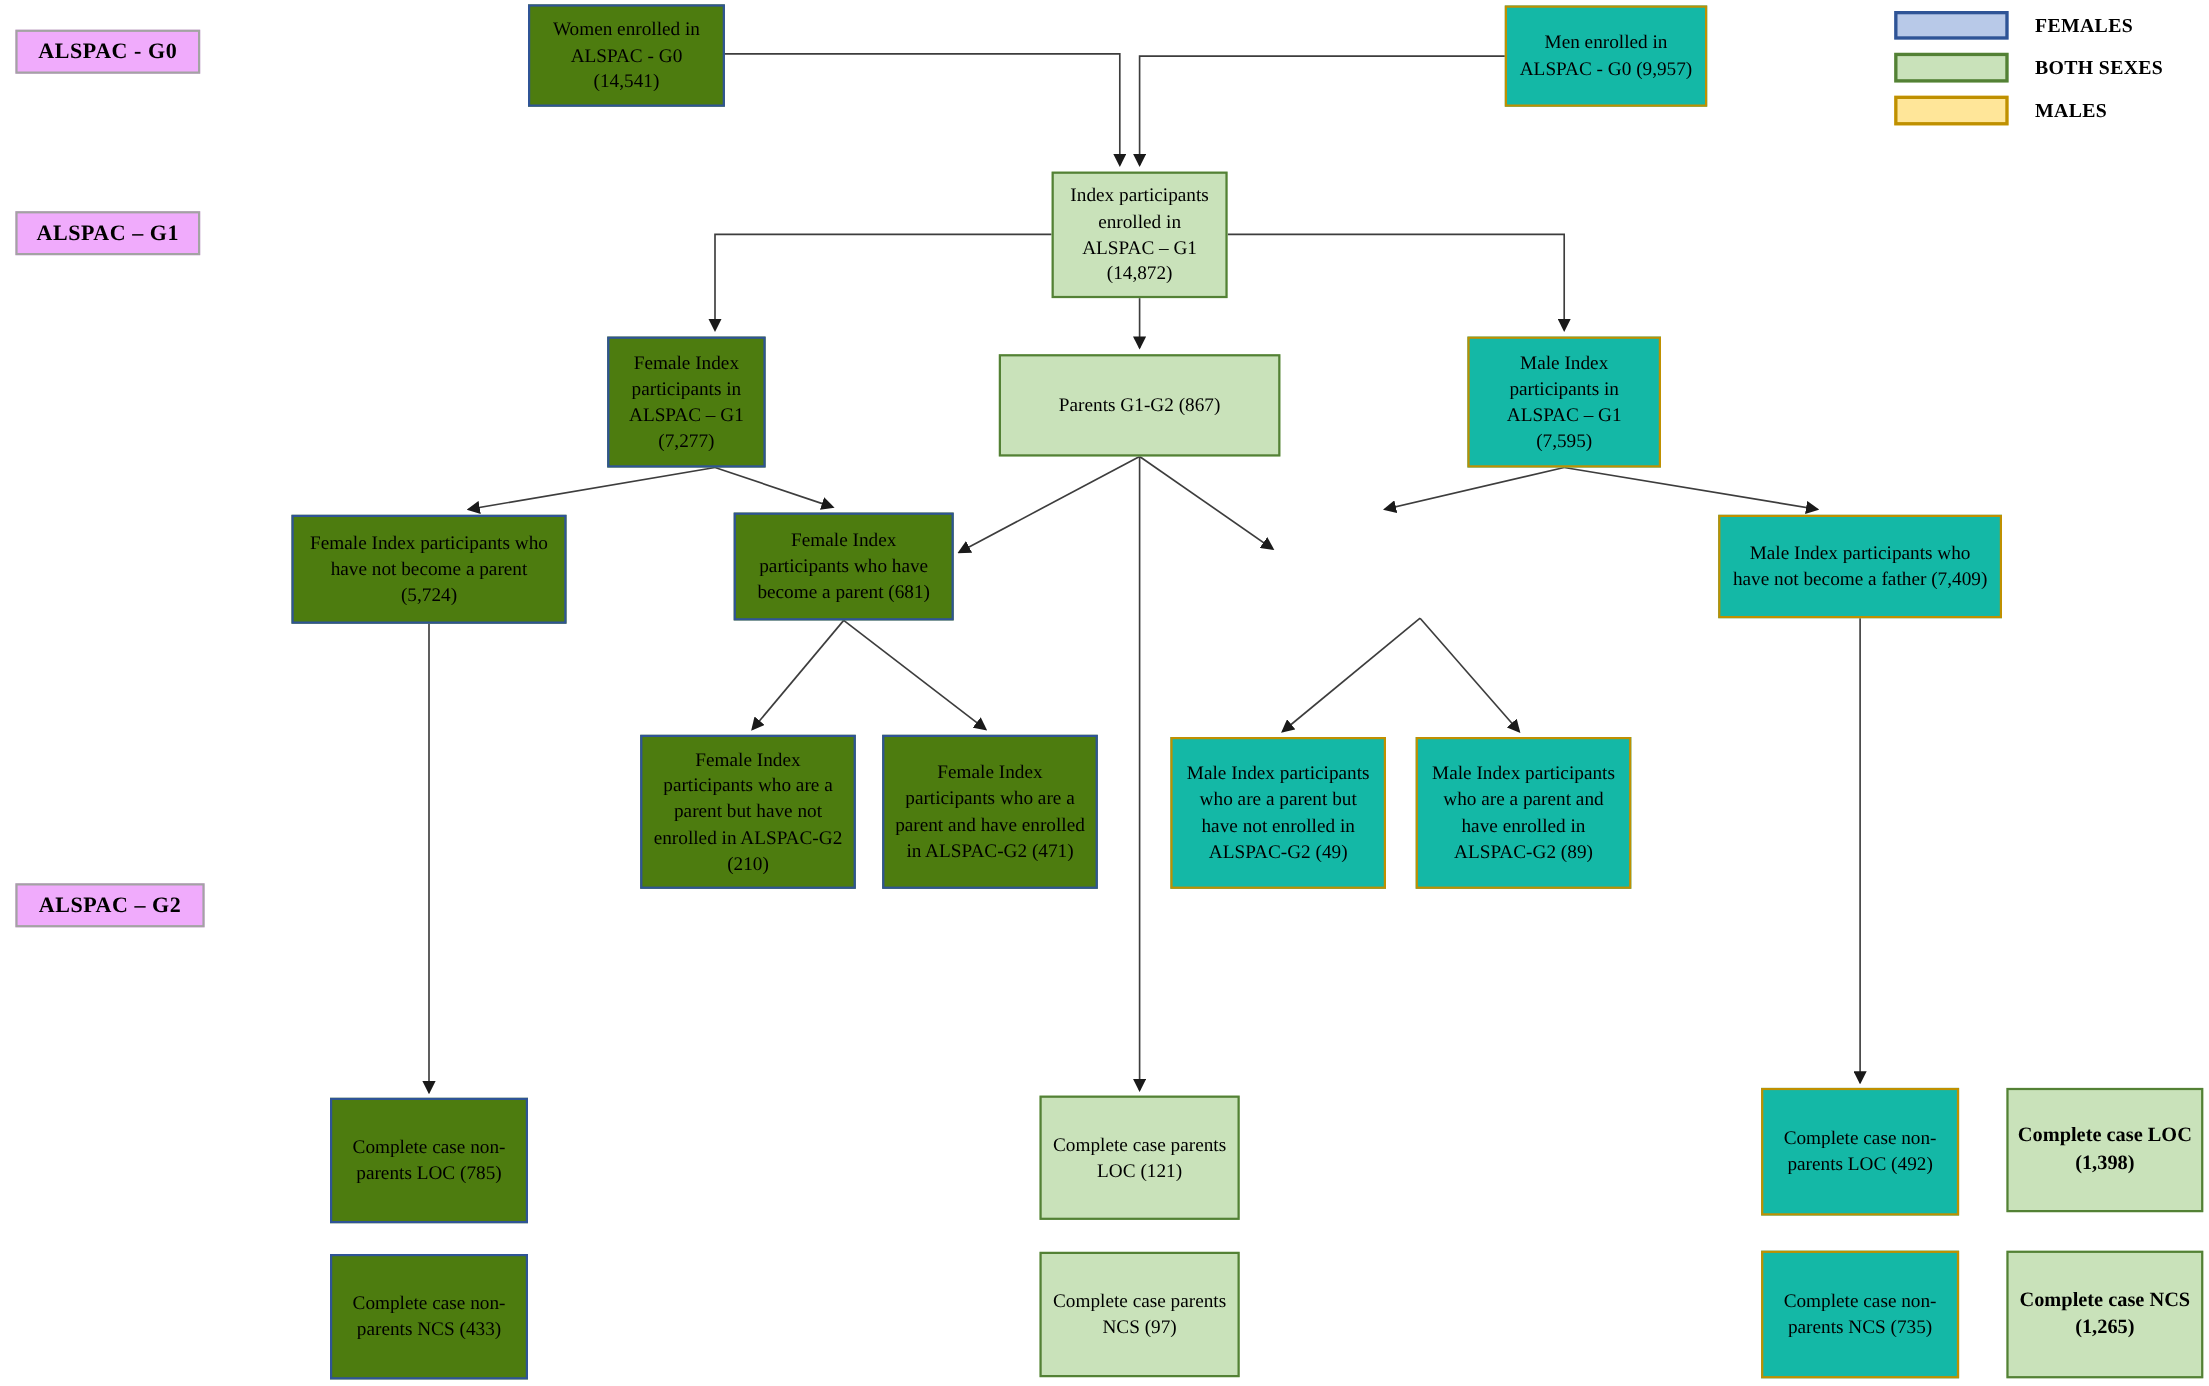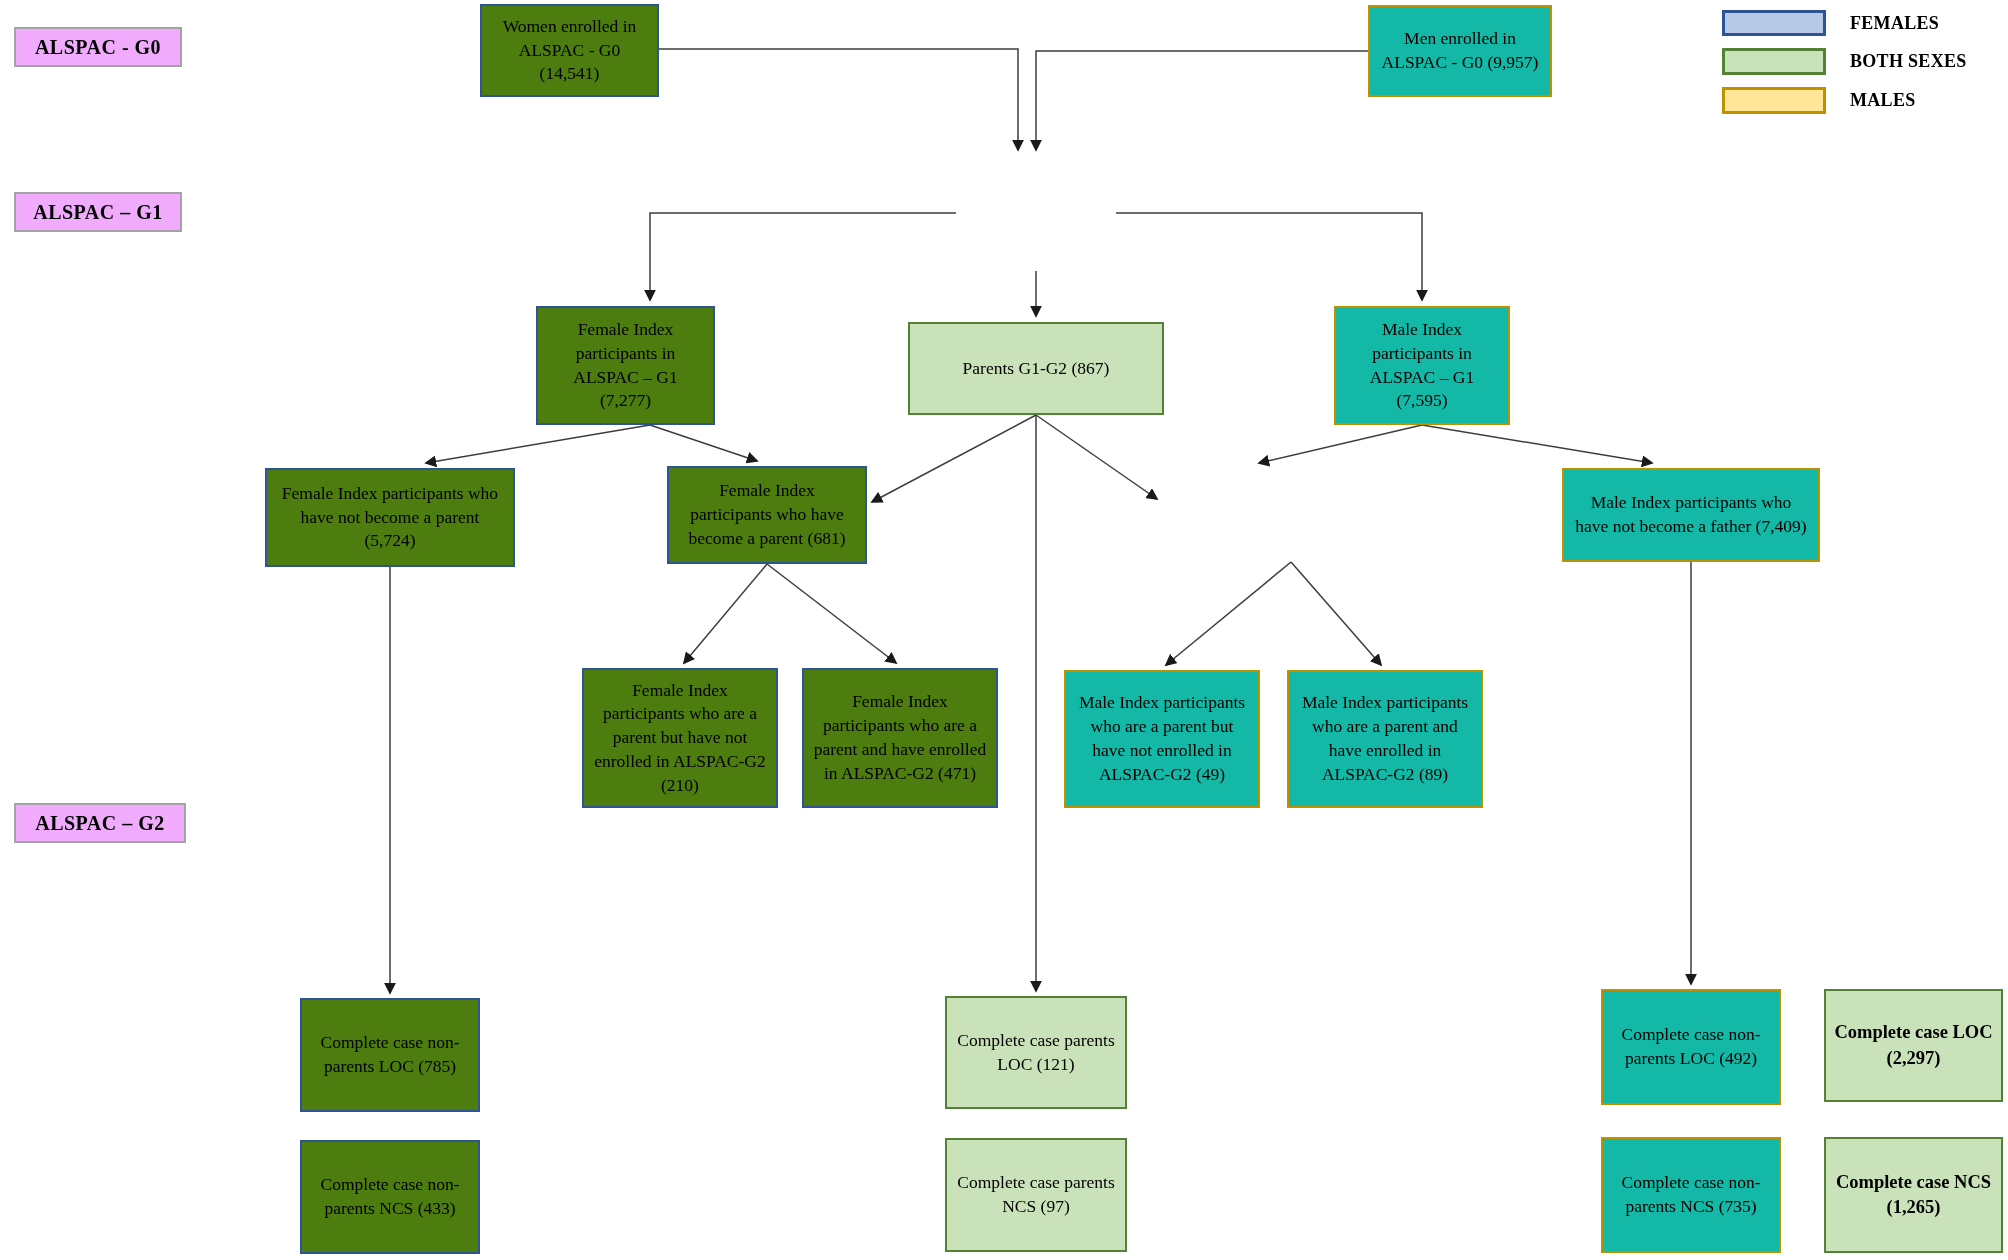--- a/index.html
+++ b/index.html
@@ -88,21 +88,24 @@
     <span>MALES</span>
   </div>
 
   <div class="node female" style="left:480px;top:4px;width:179px;height:93px">
     <span>Women enrolled in ALSPAC - G0 (14,541)</span>
   </div>
   <div class="node male" style="left:1368px;top:5px;width:184px;height:92px">
     <span>Men enrolled in ALSPAC - G0 (9,957)</span>
   </div>
 
-  <div class="node female" style="left:536px;top:306px;width:179px;height:119px">
+  <div class="node both" style="left:956px;top:156px;width:160px;height:115px">
+    <span>Index participants enrolled in ALSPAC – G1 (14,872)</span>
+  </div>
+  <div class="node female" style="left:552px;top:306px;width:144px;height:119px">
     <span>Female Index participants in ALSPAC – G1 (7,277)</span>
   </div>
   <div class="node both" style="left:908px;top:322px;width:256px;height:93px">
     <span>Parents G1-G2 (867)</span>
   </div>
   <div class="node male" style="left:1334px;top:306px;width:176px;height:119px">
     <span>Male Index participants in ALSPAC – G1 (7,595)</span>
   </div>
 
   <div class="node female" style="left:265px;top:468px;width:250px;height:99px">
@@ -140,19 +143,19 @@
   <div class="node both" style="left:945px;top:1138px;width:182px;height:114px">
     <span>Complete case parents NCS (97)</span>
   </div>
   <div class="node male" style="left:1601px;top:989px;width:180px;height:116px">
     <span>Complete case non-parents LOC (492)</span>
   </div>
   <div class="node male" style="left:1601px;top:1137px;width:180px;height:116px">
     <span>Complete case non-parents NCS (735)</span>
   </div>
   <div class="node both bold" style="left:1824px;top:989px;width:179px;height:113px">
-    <span>Complete case LOC (2,297)</span>
+    <span>Complete case LOC (1,398)</span>
   </div>
   <div class="node both bold" style="left:1824px;top:1137px;width:179px;height:116px">
     <span>Complete case NCS (1,265)</span>
   </div>
 
 </div>
 
 </body></html>

